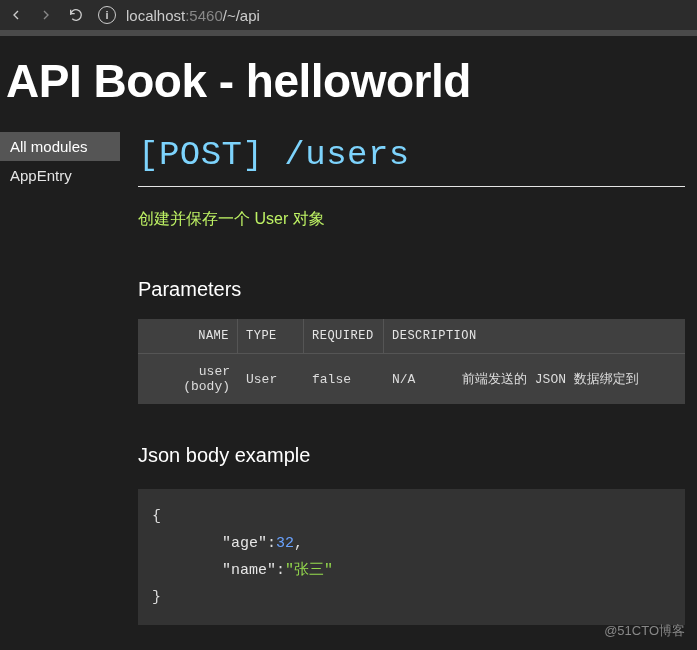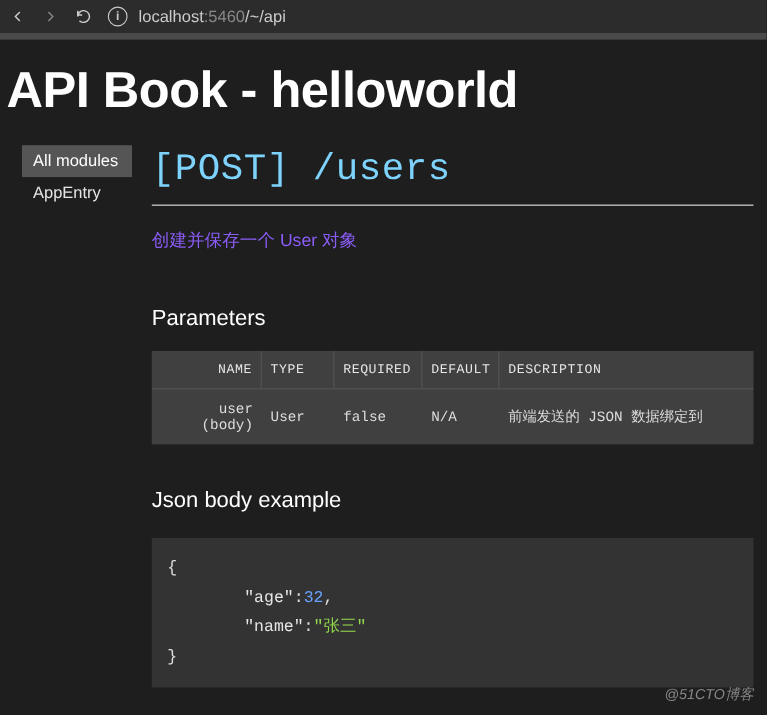--- a/index.html
+++ b/index.html
@@ -28,40 +28,40 @@
   .url .port { color:#888; }
   .top-band { height:6px; background:#4a4a4a; }
   .page-title {
     font-size: 46px;
     font-weight: 700;
     padding: 18px 6px 20px 6px;
     color: #fff;
     letter-spacing: -0.5px;
   }
   .layout { display:flex; }
-  .sidebar { width: 120px; padding-top:4px;padding-left:20px; }
+  .sidebar { width: 120px; padding-top:4px; }
   .sidebar .item {
     padding: 6px 10px;
     font-size: 15px;
     color: #e5e5e5;
   }
   .sidebar .item.active {
     background: #555;
     color: #fff;
   }
   .main { flex:1; padding: 0 12px 0 18px; }
   .endpoint-title {
     font-family: "Courier New", monospace;
     font-size: 34px;
     color: #7dd3fc;
     padding: 8px 0 12px 0;
     border-bottom: 1px solid #e5e5e5;
     letter-spacing: 0.5px;
   }
-  .desc { font-size: 16px; color: #8b5cf6; margin: 22px 0 48px 0; }
+  .desc { font-size: 16px; color: #bef264; margin: 22px 0 48px 0; }
   .section-h { font-size: 20px; color:#fff; margin-bottom: 18px; }
   .params-table {
     background: #404040;
     font-family: "Courier New", monospace;
     font-size: 13px;
     color:#ddd;
     margin-bottom: 40px;
     overflow:hidden;
   }
   .params-table .thead, .params-table .trow {
@@ -100,21 +100,20 @@
   .code-block .indent { padding-left: 70px; display:block; }
   .tok-key { color:#e6e6e6; }
   .tok-num { color:#6aa3ff; }
   .tok-str { color:#94d94d; }
   .watermark {
     position:absolute;
     right:12px;
     bottom:10px;
     font-size:13px;
     color:#888;
-    font-style:italic;
   }
 </style>
 </head>
 <body>
 
 <div class="browser-bar">
   <span class="nav-icon">
     <svg viewBox="0 0 24 24" width="18" height="18">
         <path d="M15 6l-6 6 6 6" stroke="#ccc" stroke-width="2" fill="none"></path>
       </svg>
@@ -152,21 +151,20 @@
     </div>
     <div class="desc">创建并保存一个 User 对象</div>
 
     <div class="section-h">Parameters</div>
 
     <div class="params-table">
       <div class="thead">
         <div class="th col-name">NAME</div>
         <div class="th col-type">TYPE</div>
         <div class="th col-req">REQUIRED</div>
-        <div class="th col-def">DEFAULT</div>
         <div class="th col-desc">DESCRIPTION</div>
       </div>
       <div class="trow">
         <div class="td col-name">user (body)</div>
         <div class="td col-type">User</div>
         <div class="td col-req">false</div>
         <div class="td col-def">N/A</div>
         <div class="td col-desc">前端发送的 JSON 数据绑定到</div>
       </div>
     </div>

